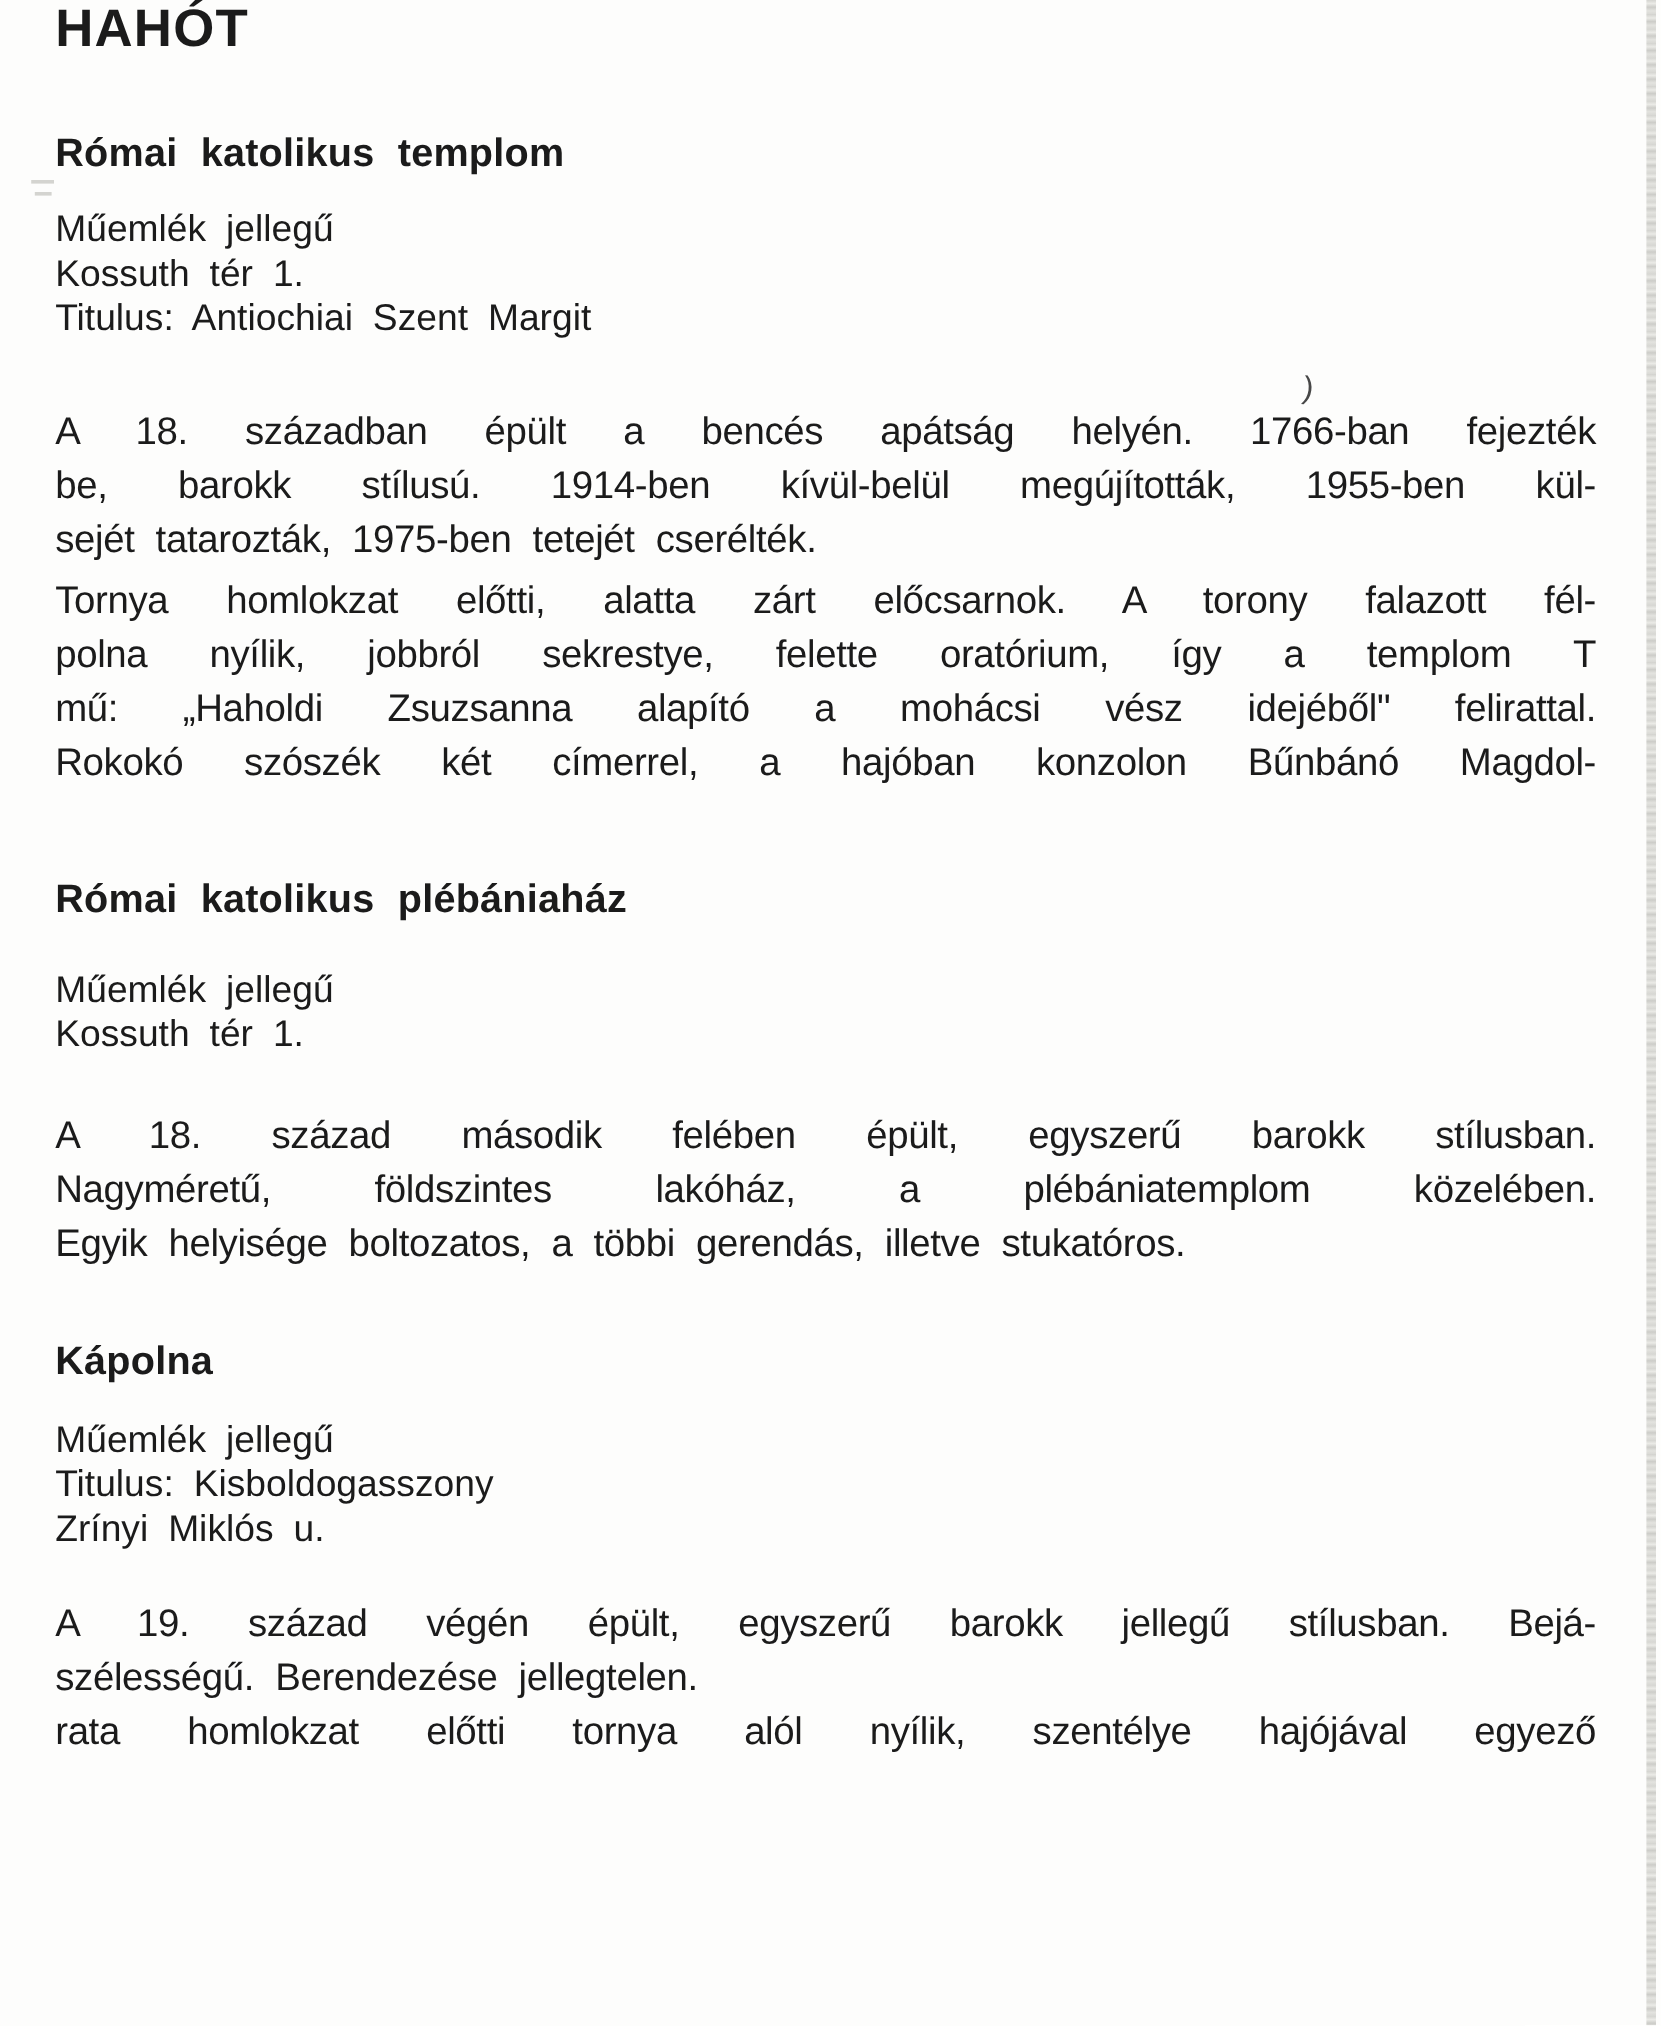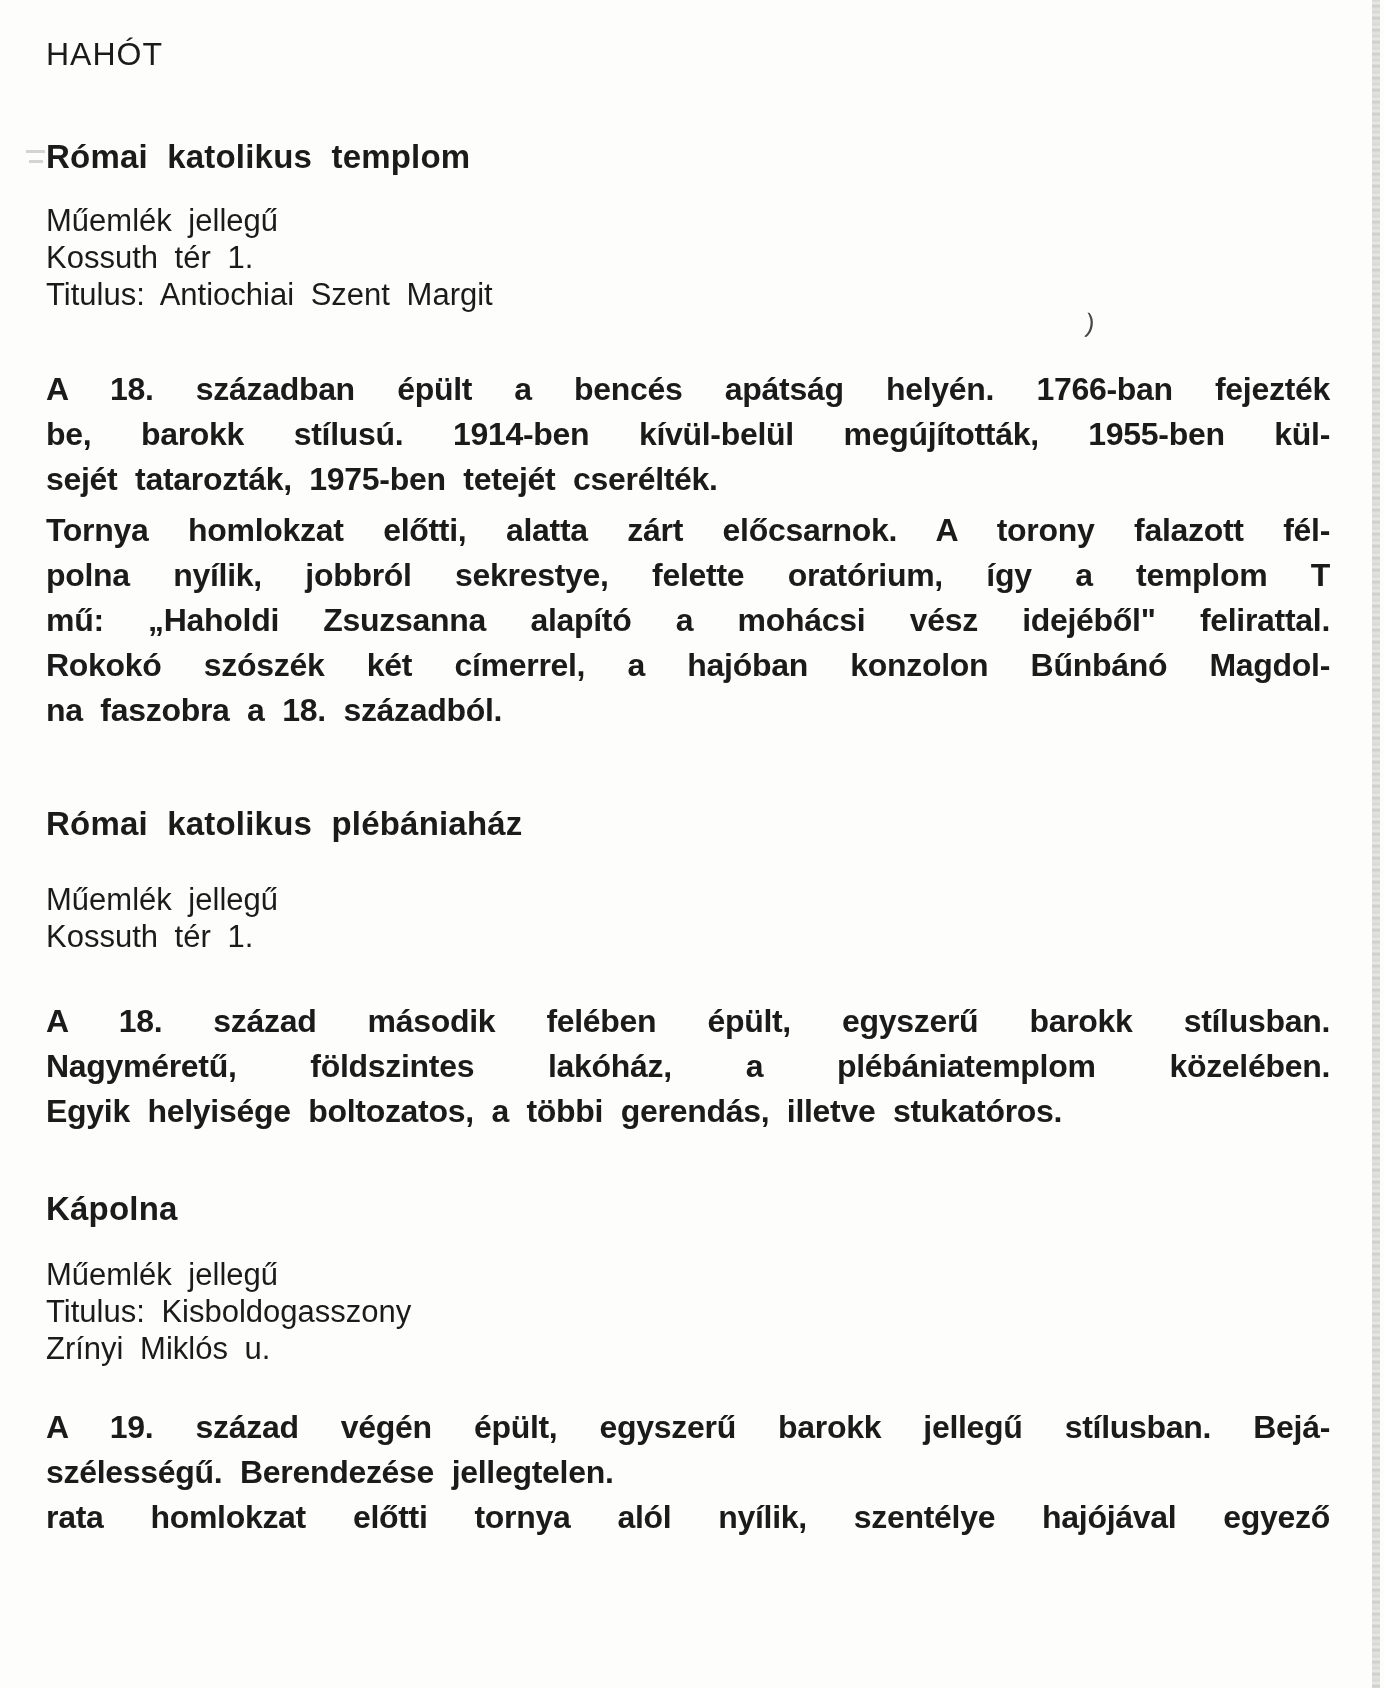--- a/index.html
+++ b/index.html
@@ -16,24 +16,23 @@
 
   .content {
     position: absolute;
     left: 46px;
     top: 0;
     width: 1284px;
   }
 
   .doc-title {
     margin: 0;
-    padding-top: 30px;
-    font-size: 32px;
+    font-size: 44px;
     line-height: 48px;
-    font-weight: normal;
+    font-weight: bold;
     letter-spacing: 1px;
   }
 
   .section-heading {
     margin: 0;
     font-size: 33px;
     line-height: 38px;
     font-weight: bold;
     word-spacing: 10px;
     letter-spacing: 0.2px;
@@ -52,21 +51,20 @@
   .meta-3 { margin-top: 28px; }
 
   .para {
     font-size: 32px;
     line-height: 45px;
     letter-spacing: -0.3px;
   }
   .para .line {
     text-align: justify;
     text-align-last: justify;
-    font-weight: bold;
   }
   .para .line.end {
     text-align-last: left;
     word-spacing: 9px;
   }
   .para-1 { margin-top: 54px; }
   .para-2 { margin-top: 6px; }
   .para-3 { margin-top: 44px; }
   .para-4 { margin-top: 38px; }
 
@@ -126,21 +124,20 @@
       <div class="para para-1">
         <div class="line">A 18. században épült a bencés apátság helyén. 1766-ban fejezték</div>
         <div class="line">be, barokk stílusú. 1914-ben kívül-belül megújították, 1955-ben kül-</div>
         <div class="line end">sejét tatarozták, 1975-ben tetejét cserélték.</div>
       </div>
       <div class="para para-2">
         <div class="line">Tornya homlokzat előtti, alatta zárt előcsarnok. A torony falazott fél-</div>
         <div class="line">polna nyílik, jobbról sekrestye, felette oratórium, így a templom T</div>
         <div class="line">mű: „Haholdi Zsuzsanna alapító a mohácsi vész idejéből" felirattal.</div>
         <div class="line">Rokokó szószék két címerrel, a hajóban konzolon Bűnbánó Magdol-</div>
-        <div class="line end">na faszobra a 18. századból.</div>
       </div>
     </section>
 
     <section>
       <h2 class="section-heading heading-2">Római katolikus plébániaház</h2>
       <div class="meta meta-2">
         <div>Műemlék jellegű</div>
         <div>Kossuth tér 1.</div>
       </div>
       <div class="para para-3">

